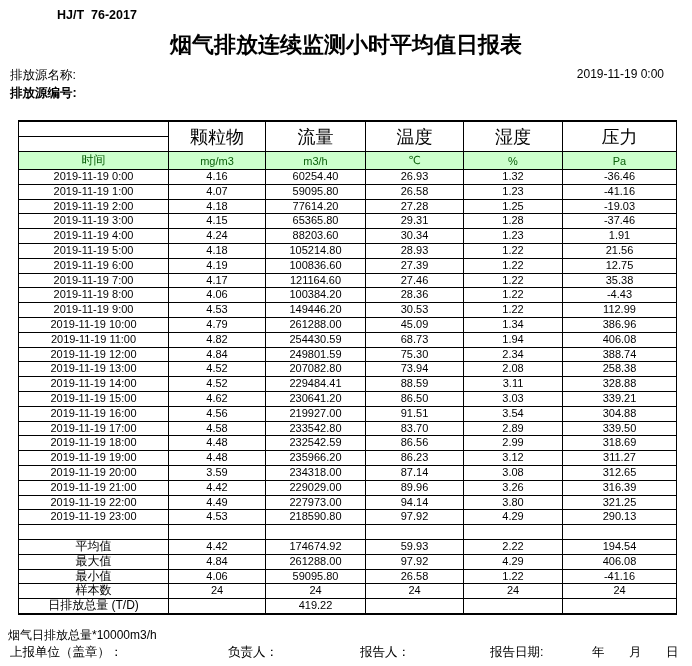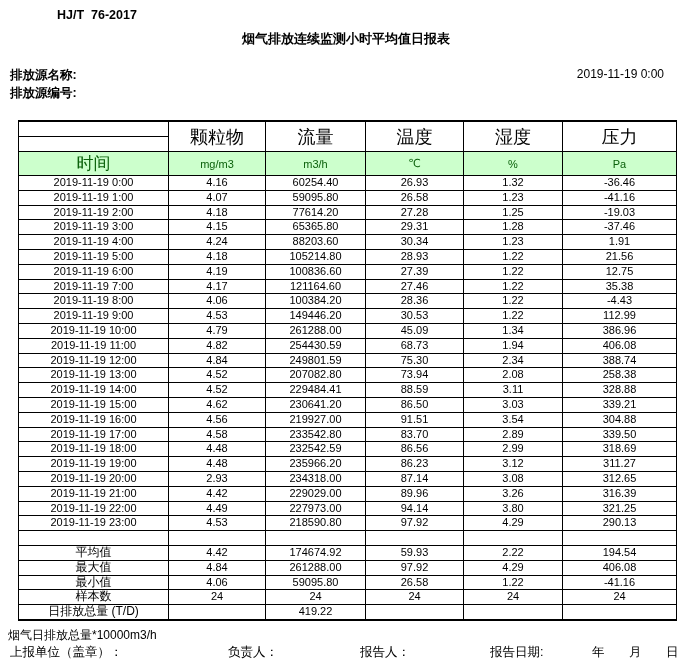--- a/index.html
+++ b/index.html
@@ -11,43 +11,43 @@
     width:692px;height:666px;background:#ffffff;color:#000;
     font-family:"Liberation Sans","DejaVu Sans",sans-serif;
     position:relative;overflow:hidden;
   }
   .standard{
     position:absolute;left:25px;top:8px;
     font-size:12.5px;font-weight:bold;white-space:pre;padding-left:32px;
   }
   .title{
     position:absolute;left:0;top:30px;width:100%;
-    text-align:center;font-size:13px;font-weight:bold;margin:0;
-  }
-  .source-name{position:absolute;left:10px;top:67px;font-size:12.5px;font-weight:bold;}
+    text-align:center;font-size:22px;font-weight:bold;margin:0;
+  }
+  .source-name{position:absolute;left:10px;top:67px;font-size:12.5px;font-weight:normal;}
   .source-code{position:absolute;left:10px;top:85px;font-size:12.5px;font-weight:bold;}
   .datetime{position:absolute;right:28px;top:67px;font-size:12px;}
 
   table{
     position:absolute;left:18px;top:120px;width:658px;
     border-collapse:collapse;table-layout:fixed;
     border-top:2px solid #000;border-bottom:2px solid #000;
   }
   th,td{
     border:1px solid #000;text-align:center;vertical-align:middle;
     padding:0;font-weight:normal;overflow:hidden;white-space:nowrap;
   }
   .group-row th{height:29px;font-size:18px;}
   th.corner{padding:0;vertical-align:top;}
   th.corner .half{height:14px;border-bottom:1px solid #000;}
   .unit-row th{
     height:15px;background:var(--green-bg);color:var(--green-text);
     font-size:11px;
   }
-  .unit-row th.time-h{font-size:17px;margin-top:28px;}
+  .unit-row th.time-h{font-size:12px;margin-top:28px;}
   tbody td{height:13.8px;font-size:11px;line-height:13.8px;}
   tbody tr.summary td.label-col{font-size:12px;}
   .footer-note{position:absolute;left:8px;top:627px;font-size:12px;}
   .footer-line{position:absolute;left:0;top:644px;width:568px;height:18px;font-size:12.5px;}
   .footer-line span{position:absolute;top:0;white-space:nowrap;}
   .f-unit{left:10px;}
   .f-manager{left:228px;}
   .f-reporter{left:360px;}
   .f-date{left:490px;}
   .f-year{left:592px;}
@@ -248,21 +248,21 @@
       <tr>
         <td class="label-col">2019-11-19 19:00</td>
         <td>4.48</td>
         <td>235966.20</td>
         <td>86.23</td>
         <td>3.12</td>
         <td>311.27</td>
       </tr>
       <tr>
         <td class="label-col">2019-11-19 20:00</td>
-        <td>2.93</td>
+        <td>3.59</td>
         <td>234318.00</td>
         <td>87.14</td>
         <td>3.08</td>
         <td>312.65</td>
       </tr>
       <tr>
         <td class="label-col">2019-11-19 21:00</td>
         <td>4.42</td>
         <td>229029.00</td>
         <td>89.96</td>

